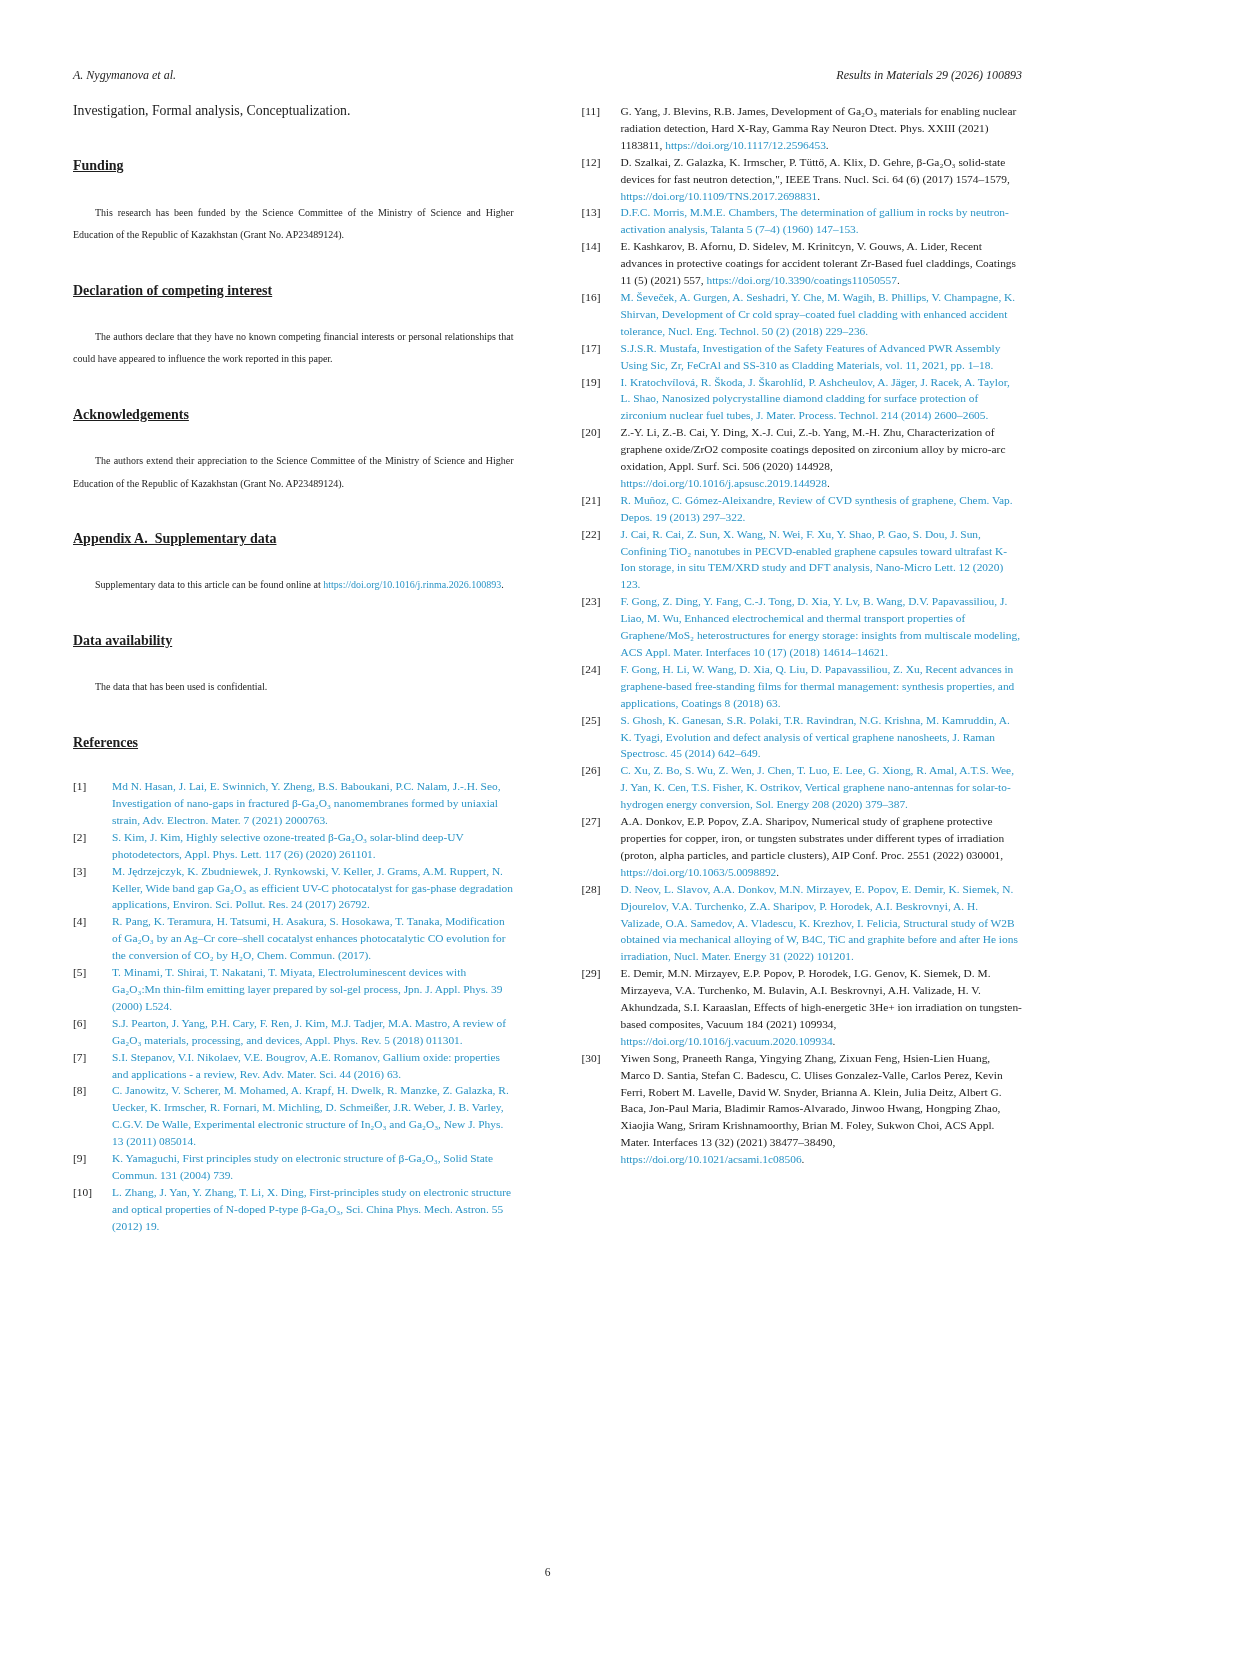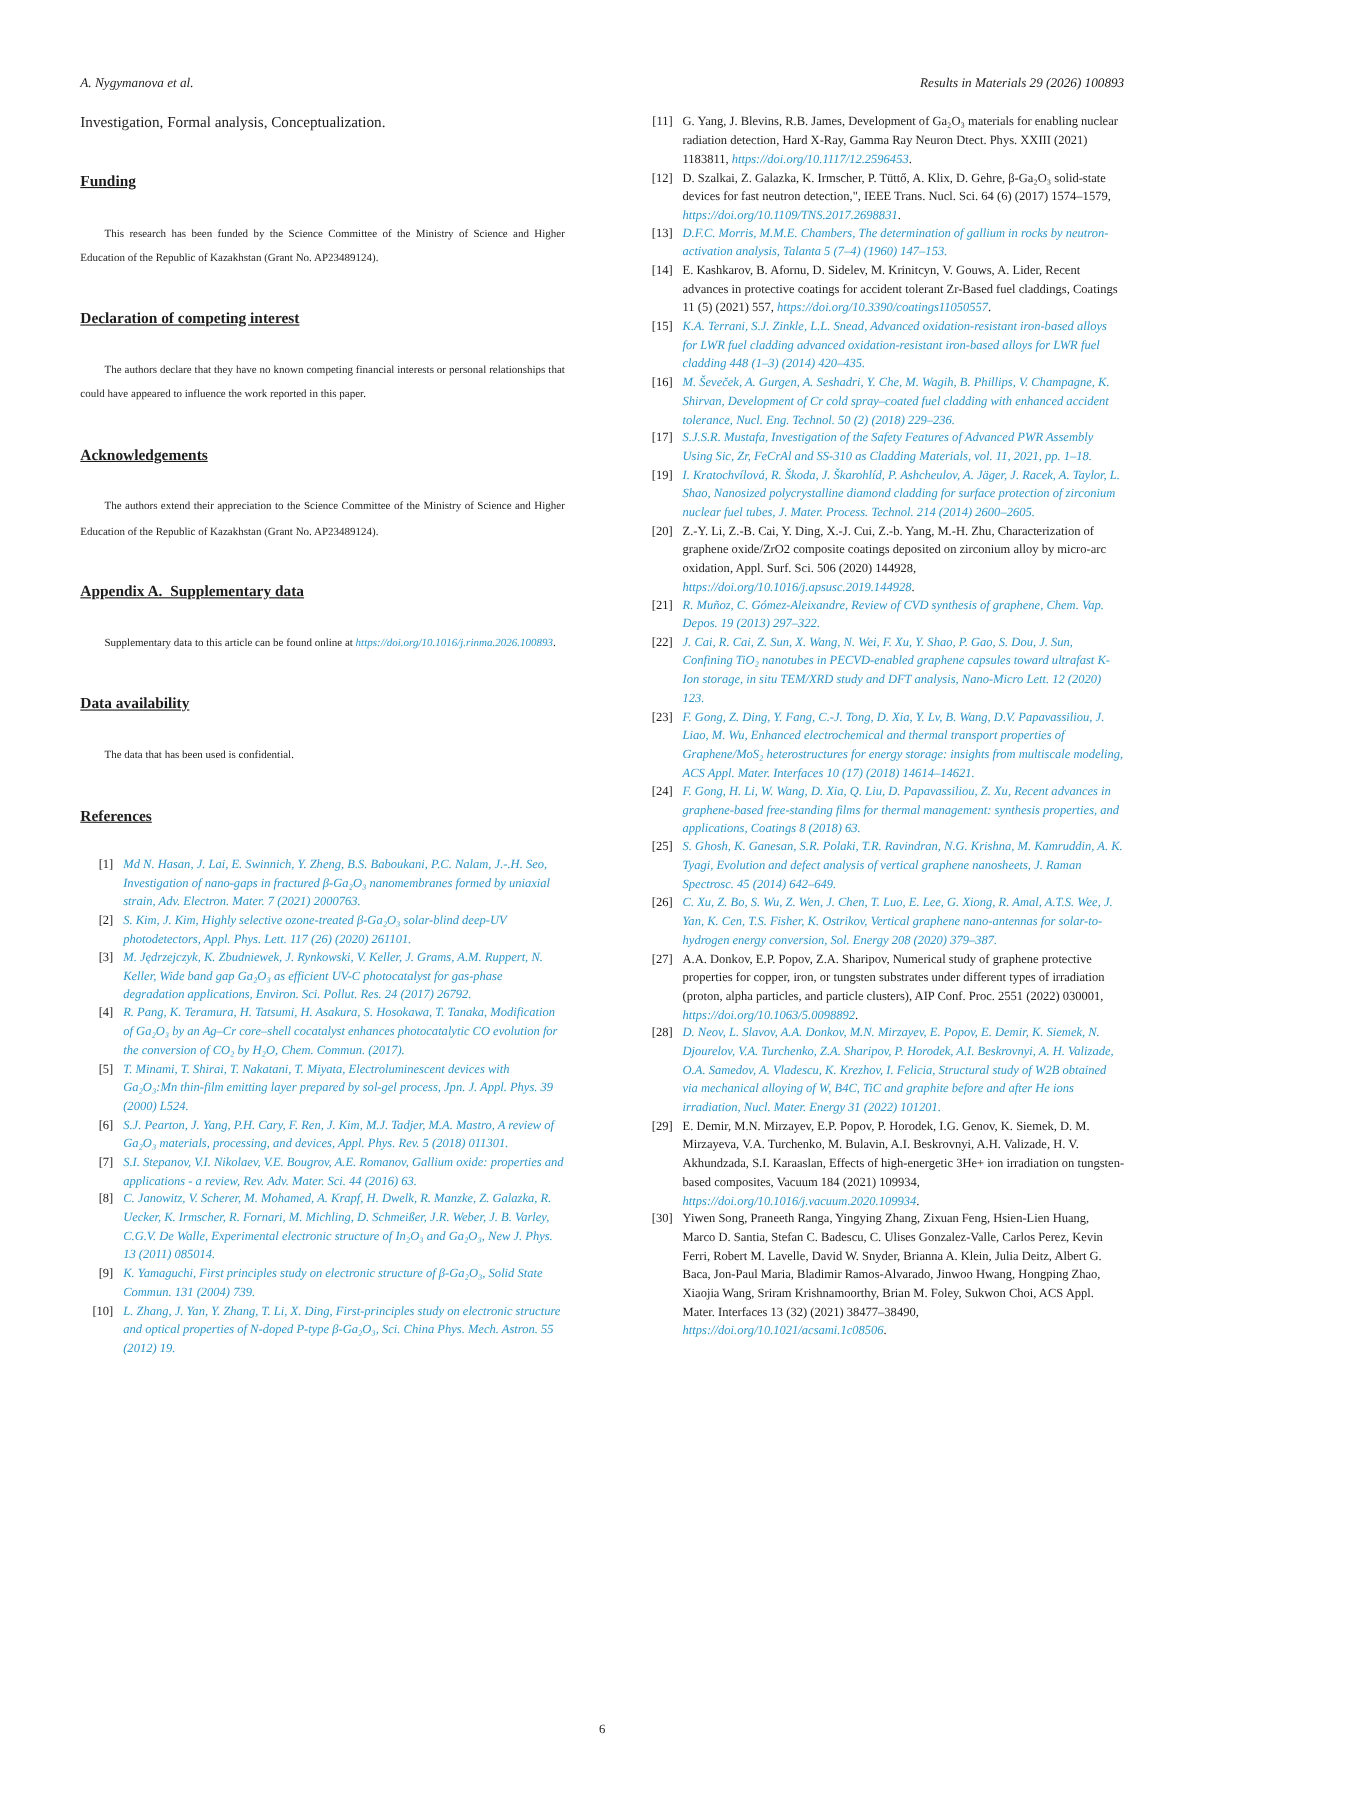--- a/index.html
+++ b/index.html
@@ -24,23 +24,23 @@
     margin:33px 0 24px 0;
     text-decoration:underline;
   }
   p.para{
     font-size:10px;line-height:22.4px;text-align:justify;
     margin:0;text-indent:22px;
   }
   .refs{margin-top:15px;font-size:11.4px;line-height:16.9px;text-align:left;}
   .refs-right{margin-top:3px;}
   .ref{display:flex;}
-  .ref-num{flex:0 0 30px;text-align:right;margin-right:9px;white-space:nowrap;color:var(--text-color);}
+  .ref-num{flex:0 0 30px;text-align:left;margin-right:9px;white-space:nowrap;color:var(--text-color);}
   .ref-body{flex:1;}
-  .link{color:var(--link-color);font-style:italic;}
+  .link{color:var(--link-color);}
   .pagenum{
     position:absolute;top:1566px;left:0;right:0;
     text-align:center;font-size:11.5px;
   }
 </style>
 </head>
 <body>
 
 <div class="page">
 
@@ -120,24 +120,20 @@
           </div>
           <div class="ref">
             <span class="ref-num">[13]</span>
             <span class="ref-body"><span class="link">D.F.C. Morris, M.M.E. Chambers, The determination of gallium in rocks by neutron-activation analysis, Talanta 5 (7–4) (1960) 147–153.</span></span>
           </div>
           <div class="ref">
             <span class="ref-num">[14]</span>
             <span class="ref-body"><span>E. Kashkarov, B. Afornu, D. Sidelev, M. Krinitcyn, V. Gouws, A. Lider, Recent advances in protective coatings for accident tolerant Zr-Based fuel claddings, Coatings 11 (5) (2021) 557, </span><span class="link">https://doi.org/10.3390/coatings11050557</span><span>.</span></span>
           </div>
           <div class="ref">
-            <span class="ref-num">[15]</span>
-            <span class="ref-body"><span class="link">K.A. Terrani, S.J. Zinkle, L.L. Snead, Advanced oxidation-resistant iron-based alloys for LWR fuel cladding advanced oxidation-resistant iron-based alloys for LWR fuel cladding 448 (1–3) (2014) 420–435.</span></span>
-          </div>
-          <div class="ref">
             <span class="ref-num">[16]</span>
             <span class="ref-body"><span class="link">M. Ševeček, A. Gurgen, A. Seshadri, Y. Che, M. Wagih, B. Phillips, V. Champagne, K. Shirvan, Development of Cr cold spray–coated fuel cladding with enhanced accident tolerance, Nucl. Eng. Technol. 50 (2) (2018) 229–236.</span></span>
           </div>
           <div class="ref">
             <span class="ref-num">[17]</span>
             <span class="ref-body"><span class="link">S.J.S.R. Mustafa, Investigation of the Safety Features of Advanced PWR Assembly Using Sic, Zr, FeCrAl and SS-310 as Cladding Materials, vol. 11, 2021, pp. 1–18.</span></span>
           </div>
           <div class="ref">
             <span class="ref-num">[19]</span>
             <span class="ref-body"><span class="link">I. Kratochvílová, R. Škoda, J. Škarohlíd, P. Ashcheulov, A. Jäger, J. Racek, A. Taylor, L. Shao, Nanosized polycrystalline diamond cladding for surface protection of zirconium nuclear fuel tubes, J. Mater. Process. Technol. 214 (2014) 2600–2605.</span></span>

